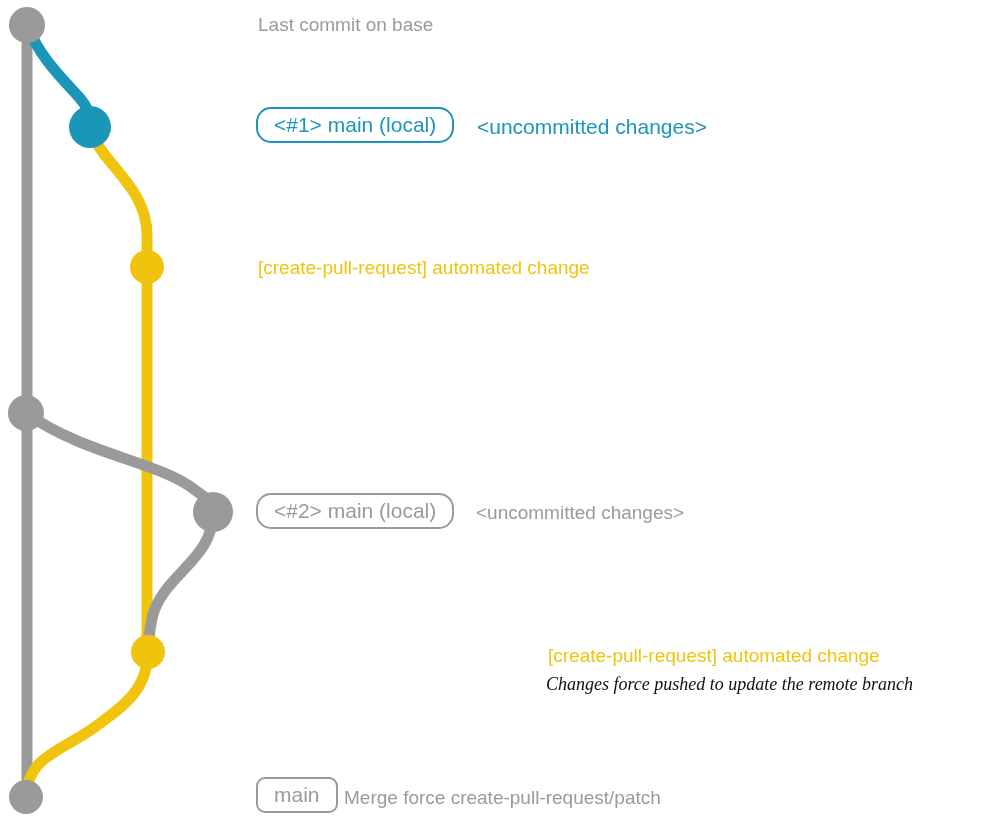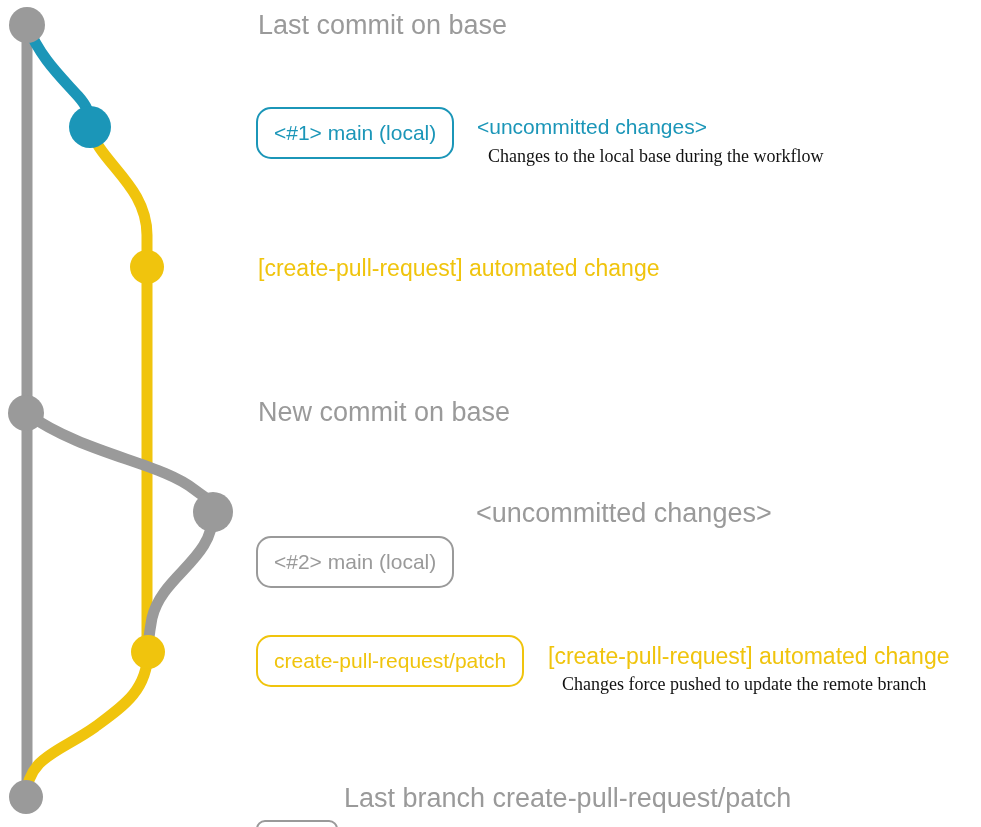--- a/index.html
+++ b/index.html
@@ -6,28 +6,28 @@
     --gray:#9a9a9a; --teal:#1b96b8; --yellow:#f0c40d; --ink:#111111; --bg:#ffffff;
   }
   html,body{margin:0;padding:0;}
   body{background:var(--bg);font-family:"Liberation Sans",sans-serif;}
   .stage{position:relative;width:981px;height:827px;background:var(--bg);overflow:hidden;}
   .graph-svg{position:absolute;left:0;top:0;}
   .stroke-gray{stroke:var(--gray);} .stroke-teal{stroke:var(--teal);} .stroke-yellow{stroke:var(--yellow);}
   .fill-gray{fill:var(--gray);} .fill-teal{fill:var(--teal);} .fill-yellow{fill:var(--yellow);}
   .branch{fill:none;stroke-width:11;stroke-linecap:round;}
   .txt{position:absolute;white-space:nowrap;line-height:24px;}
-  .label-gray{color:var(--gray);font-size:27px;}
+  .label-gray{color:var(--gray);font-size:19px;}
   .label-teal{color:var(--teal);font-size:21px;}
-  .label-yellow{color:var(--yellow);font-size:23px;text-align:right;}
+  .label-yellow{color:var(--yellow);font-size:19px;text-align:right;}
   .note{color:var(--ink);font-family:"Liberation Serif",serif;font-size:18px;line-height:21px;}
   .badge{position:absolute;display:inline-block;border:2px solid;border-radius:15px;
-         padding:12px 16px;font-size:21px;line-height:24px;background:var(--bg);white-space:nowrap;}
+         padding:4px 16px;font-size:21px;line-height:24px;background:var(--bg);white-space:nowrap;}
   .badge-teal{border-color:var(--teal);color:var(--teal);}
-  .badge-gray{border-color:var(--gray);color:var(--gray);margin-top:43px;}
+  .badge-gray{border-color:var(--gray);color:var(--gray);}
   .badge-yellow{border-color:var(--yellow);color:var(--yellow);}
 </style>
 </head>
 <body>
 
 <div class="stage">
 
   <svg class="graph-svg" width="245" height="827" viewBox="0 0 245 827" aria-hidden="true">
 
     <path d="M27,25 L27,797" class="branch stroke-gray"></path>
@@ -48,29 +48,26 @@
     <circle cx="26" cy="413" r="18" class="fill-gray"></circle>
     <circle cx="213" cy="512" r="20" class="fill-gray"></circle>
     <circle cx="148" cy="652" r="17" class="fill-yellow"></circle>
     <circle cx="26" cy="797" r="17" class="fill-gray"></circle>
   </svg>
 
   <div class="txt label-gray" style="left:258px;top:13px;">Last commit on base</div>
 
   <div class="badge badge-teal" style="left:256px;top:107px;">&lt;#1&gt; main (local)</div>
   <div class="txt label-teal" style="left:477px;top:115px;">&lt;uncommitted changes&gt;</div>
-  <div class="txt note" style="left:488px;top:146px;">Changes to the local base during the workflow</div>
 
   <div class="txt label-yellow" style="left:258px;top:256px;">[create-pull-request] automated change</div>
 
-  <div class="txt label-gray" style="left:258px;top:400px;">New commit on base</div>
 
   <div class="badge badge-gray" style="left:256px;top:493px;">&lt;#2&gt; main (local)</div>
   <div class="txt label-gray" style="left:476px;top:501px;">&lt;uncommitted changes&gt;</div>
 
-  <div class="badge badge-yellow" style="left:256px;top:635px;">create-pull-request/patch</div>
   <div class="txt label-yellow" style="left:548px;top:644px;">[create-pull-request] automated change</div>
-  <div class="txt note" style="left:562px;top:674px;">Changes force pushed to update the remote branch</div>
+  <div class="txt note" style="left:546px;top:674px;font-style:italic;">Changes force pushed to update the remote branch</div>
 
   <div class="badge badge-gray" style="left:256px;top:777px;border-radius:9px;">main</div>
-  <div class="txt label-gray" style="left:344px;top:786px;">Last branch create-pull-request/patch</div>
+  <div class="txt label-gray" style="left:344px;top:786px;">Merge force create-pull-request/patch</div>
 
 </div>
 
 </body></html>

